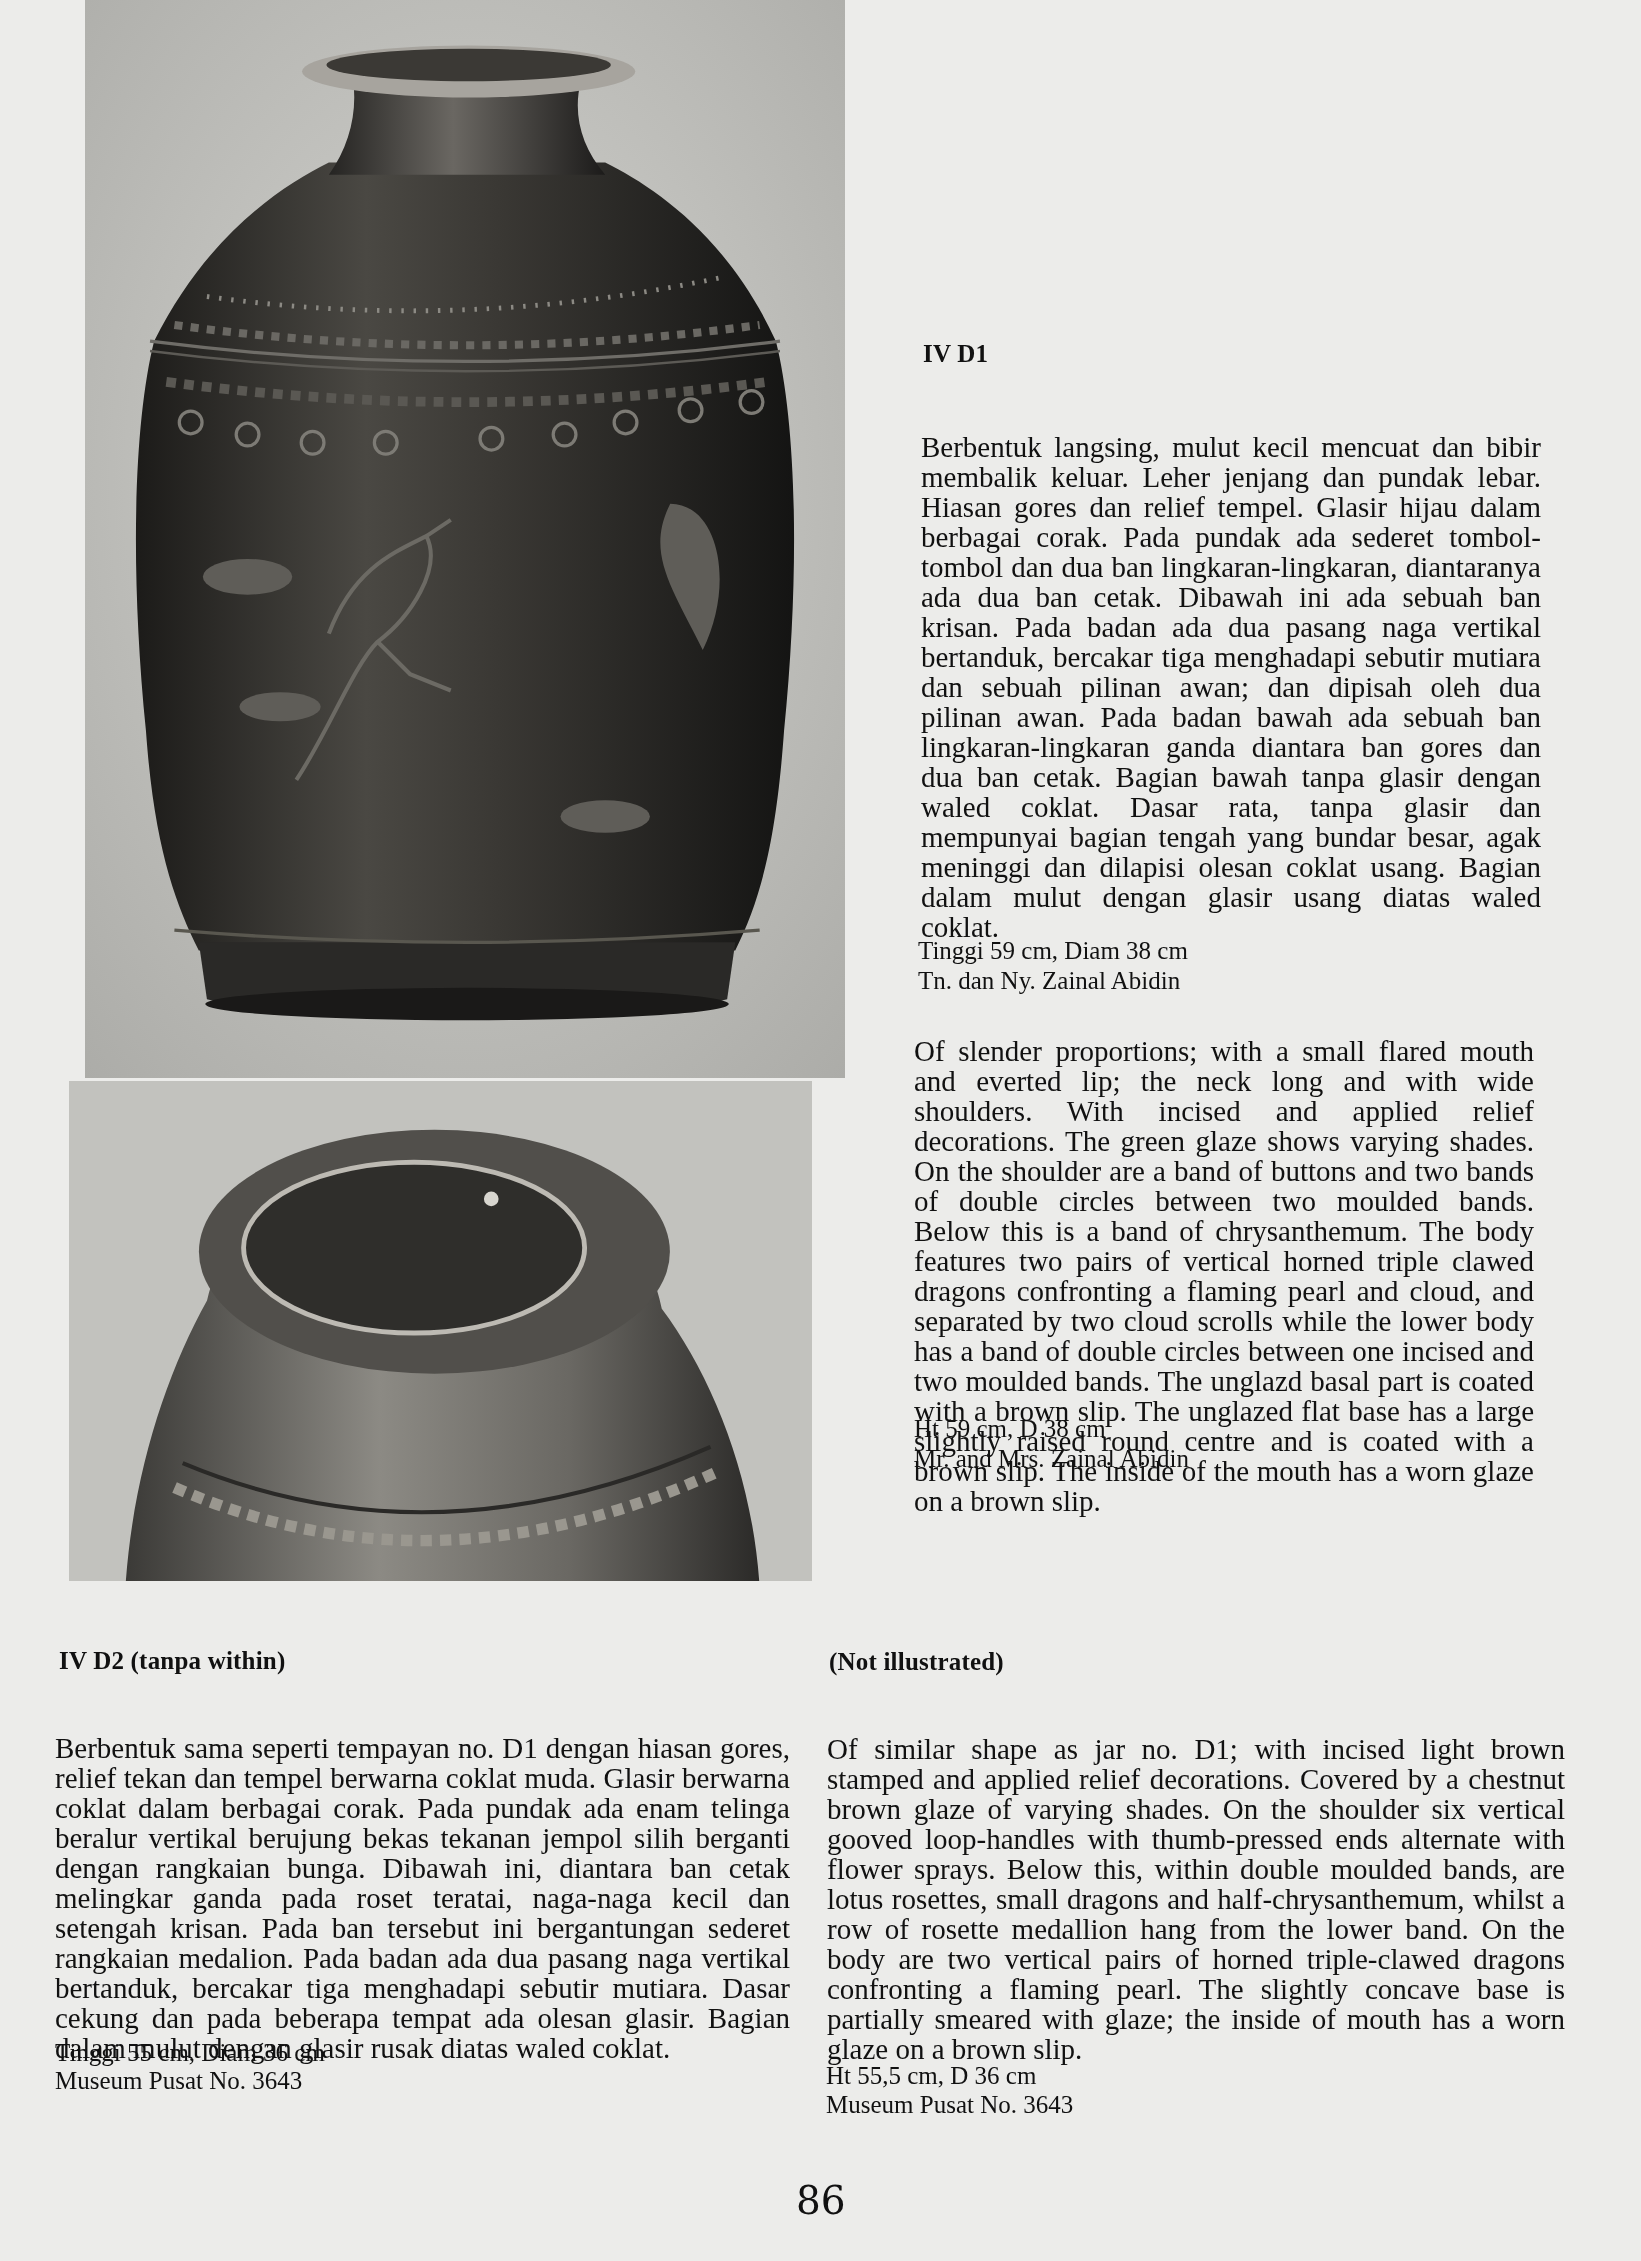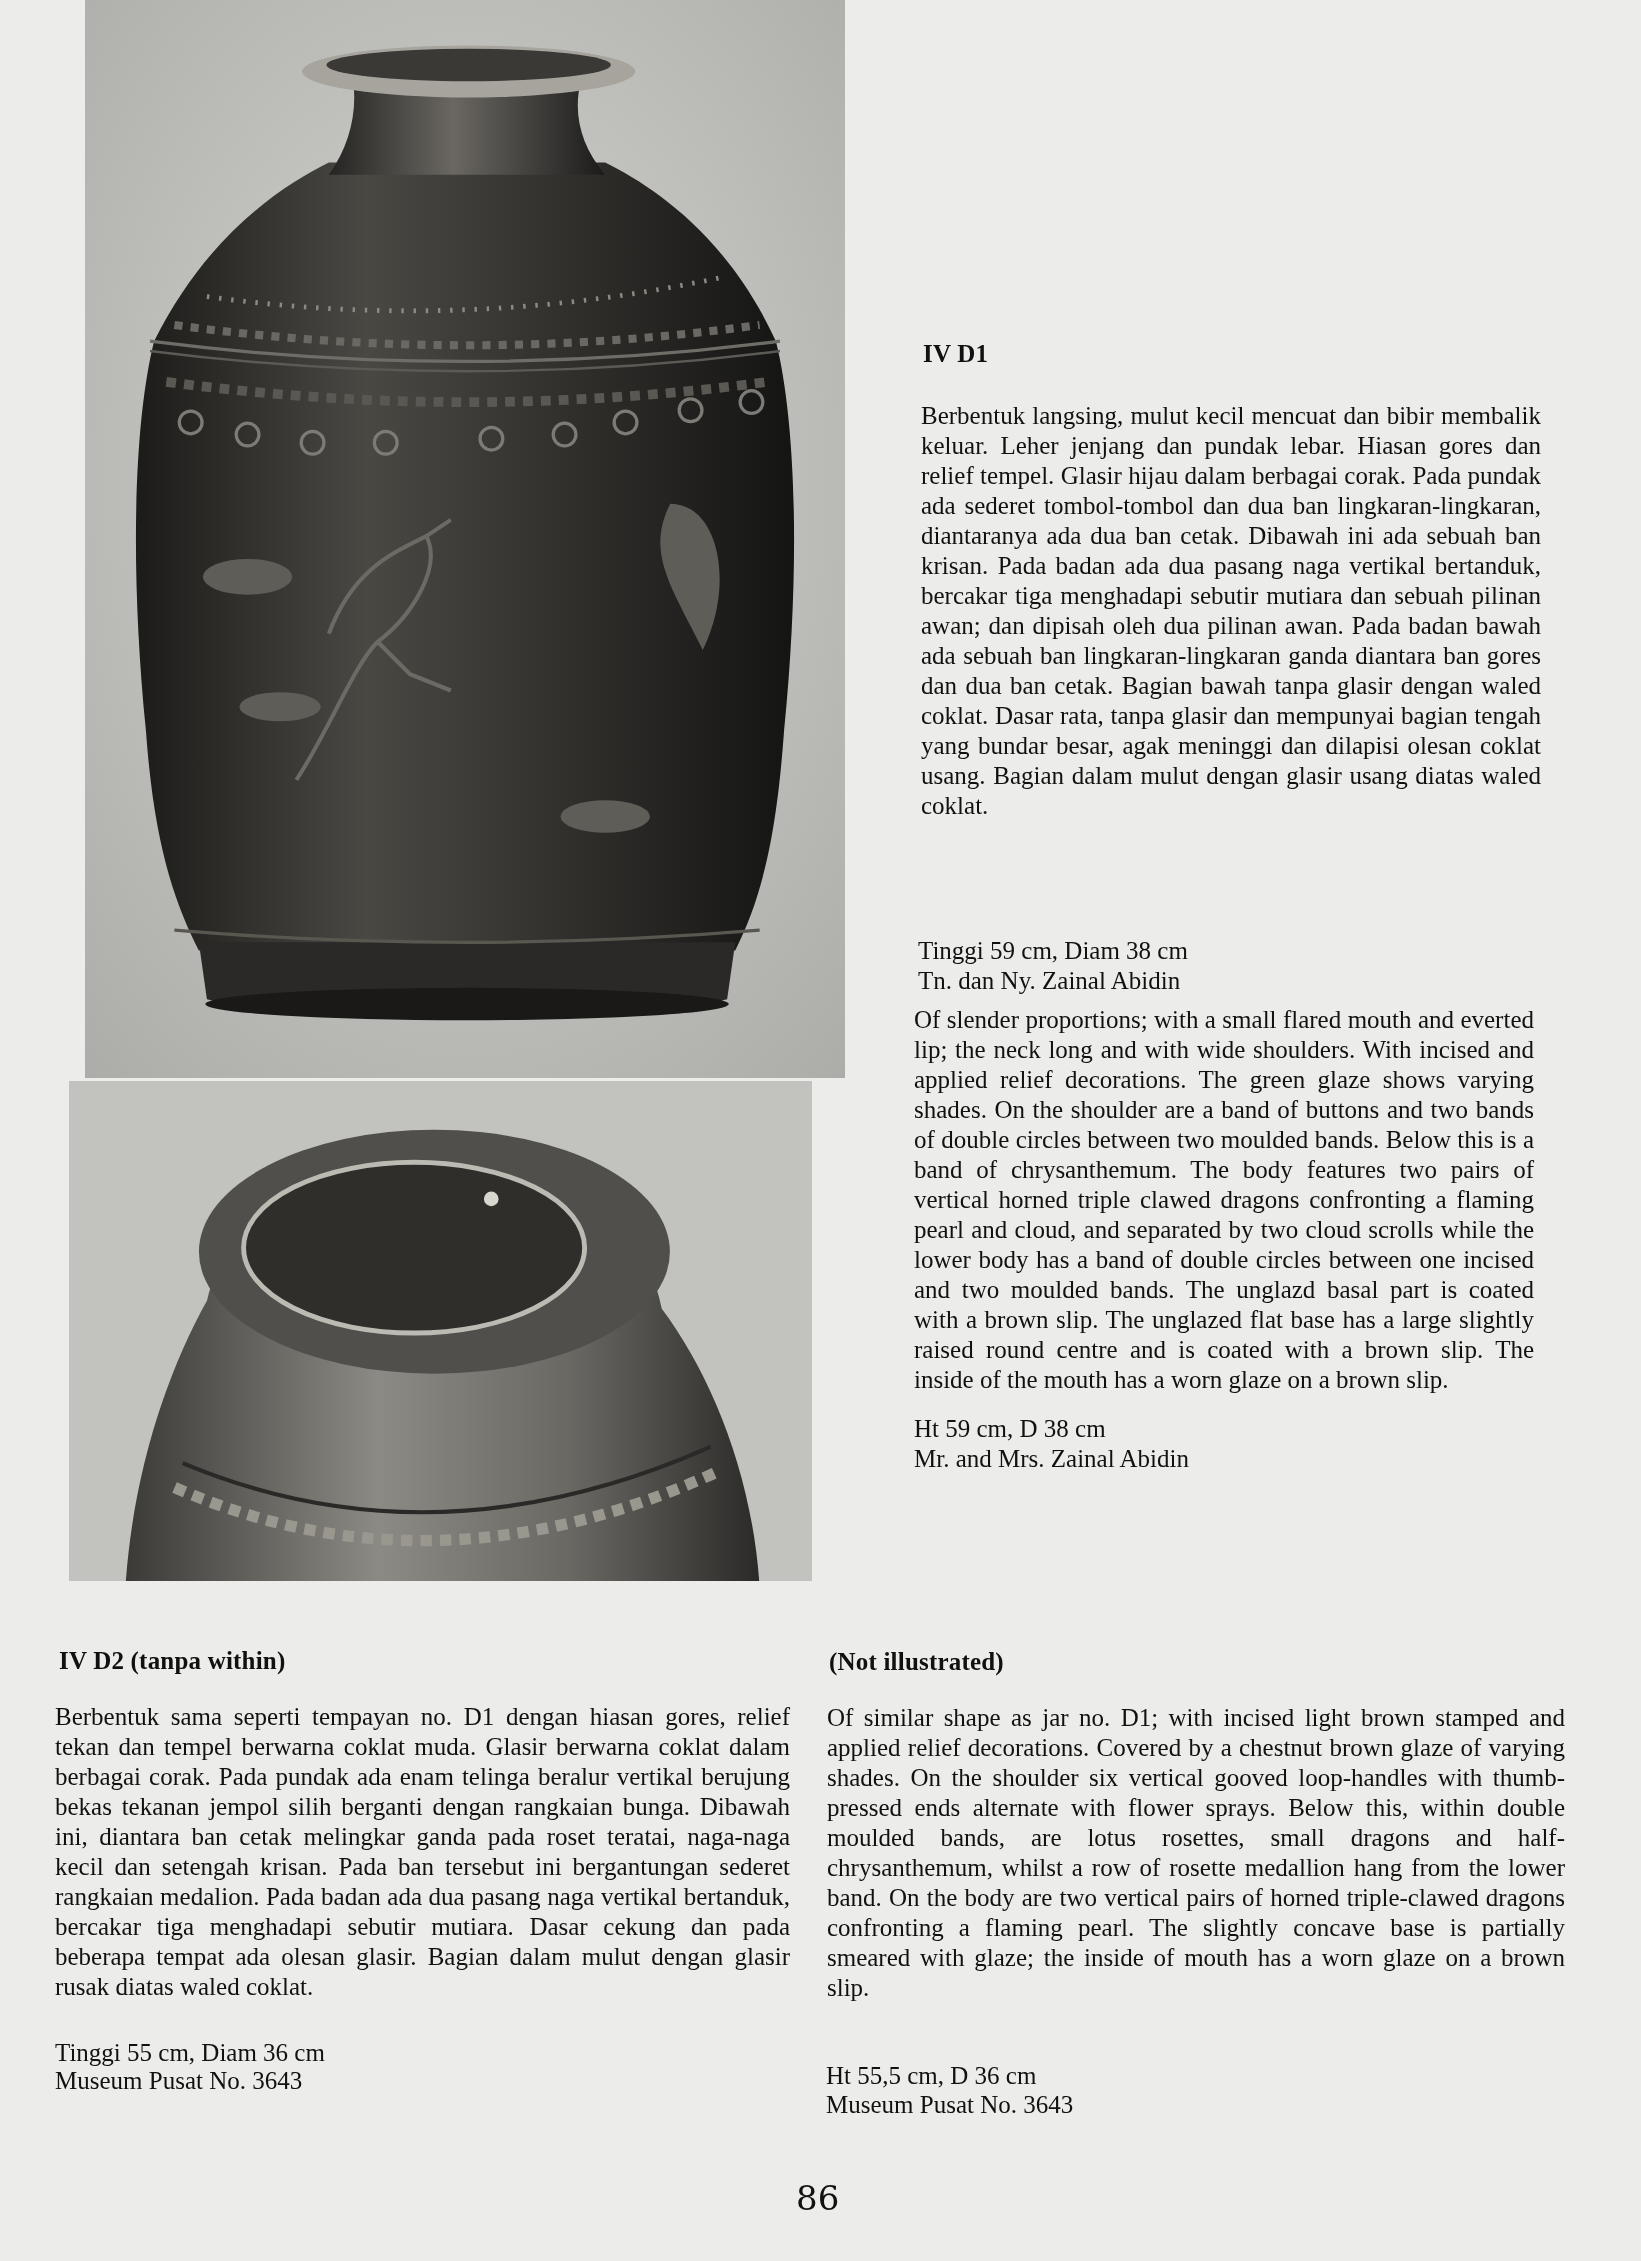--- a/index.html
+++ b/index.html
@@ -9,41 +9,42 @@
     font-family:"Liberation Serif", "DejaVu Serif", serif;
     color:#111;
   }
   .photo { position:absolute; overflow:hidden; }
   .photo svg { width:100%; height:100%; display:block; }
   #photo-top { left:85px; top:0; width:760px; height:1078px; background:#c9c9c5; }
   #photo-bottom { left:69px; top:1081px; width:743px; height:500px; background:#c4c4c0; }
 
   .heading { position:absolute; font-weight:bold; font-size:25px; letter-spacing:0.2px; }
   .para {
-    position:absolute; font-size:25px; line-height:30px; text-align:justify;
+    position:absolute; font-size:29px; line-height:30px; text-align:justify;
     hyphens:manual;
+    margin-top:31px;
   }
   .meta { position:absolute; font-size:25px; line-height:30px; }
   .meta div { white-space:nowrap; }
 
   #d1-heading { left:923px; top:340px; }
   #d1-id-para { left:921px; top:401px; width:620px; }
   #d1-id-meta { left:918px; top:913px;margin-top:23px; }
   #d1-en-para { left:914px; top:1005px; width:620px; }
   #d1-en-meta { left:914px; top:1414px; }
 
   #d2-id-heading { left:59px; top:1647px; }
   #d2-id-para { left:55px; top:1702px; width:735px; line-height:30px; }
   #d2-id-meta { left:55px; top:2039px; line-height:28.4px; }
 
   #d2-en-heading { left:829px; top:1648px; }
   #d2-en-para { left:827px; top:1703px; width:738px; line-height:30px; }
   #d2-en-meta { left:826px; top:2061px; line-height:29px; }
 
-  #page-number { position:absolute; left:796px; top:2178px; font-size:34px; font-family:"DejaVu Serif", serif; }
+  #page-number { position:absolute; left:796px; top:2178px; font-size:39px; font-family:"DejaVu Serif", serif; }
 </style>
 </head>
 <body>
 
 <div class="photo" id="photo-top">
   <svg viewBox="0 0 935 1327" preserveAspectRatio="none">
     <defs>
       <radialGradient id="bg1" cx="0.5" cy="0.45" r="0.8">
         <stop offset="0" stop-color="#d4d4d0"></stop>
         <stop offset="1" stop-color="#a9a9a5"></stop>

